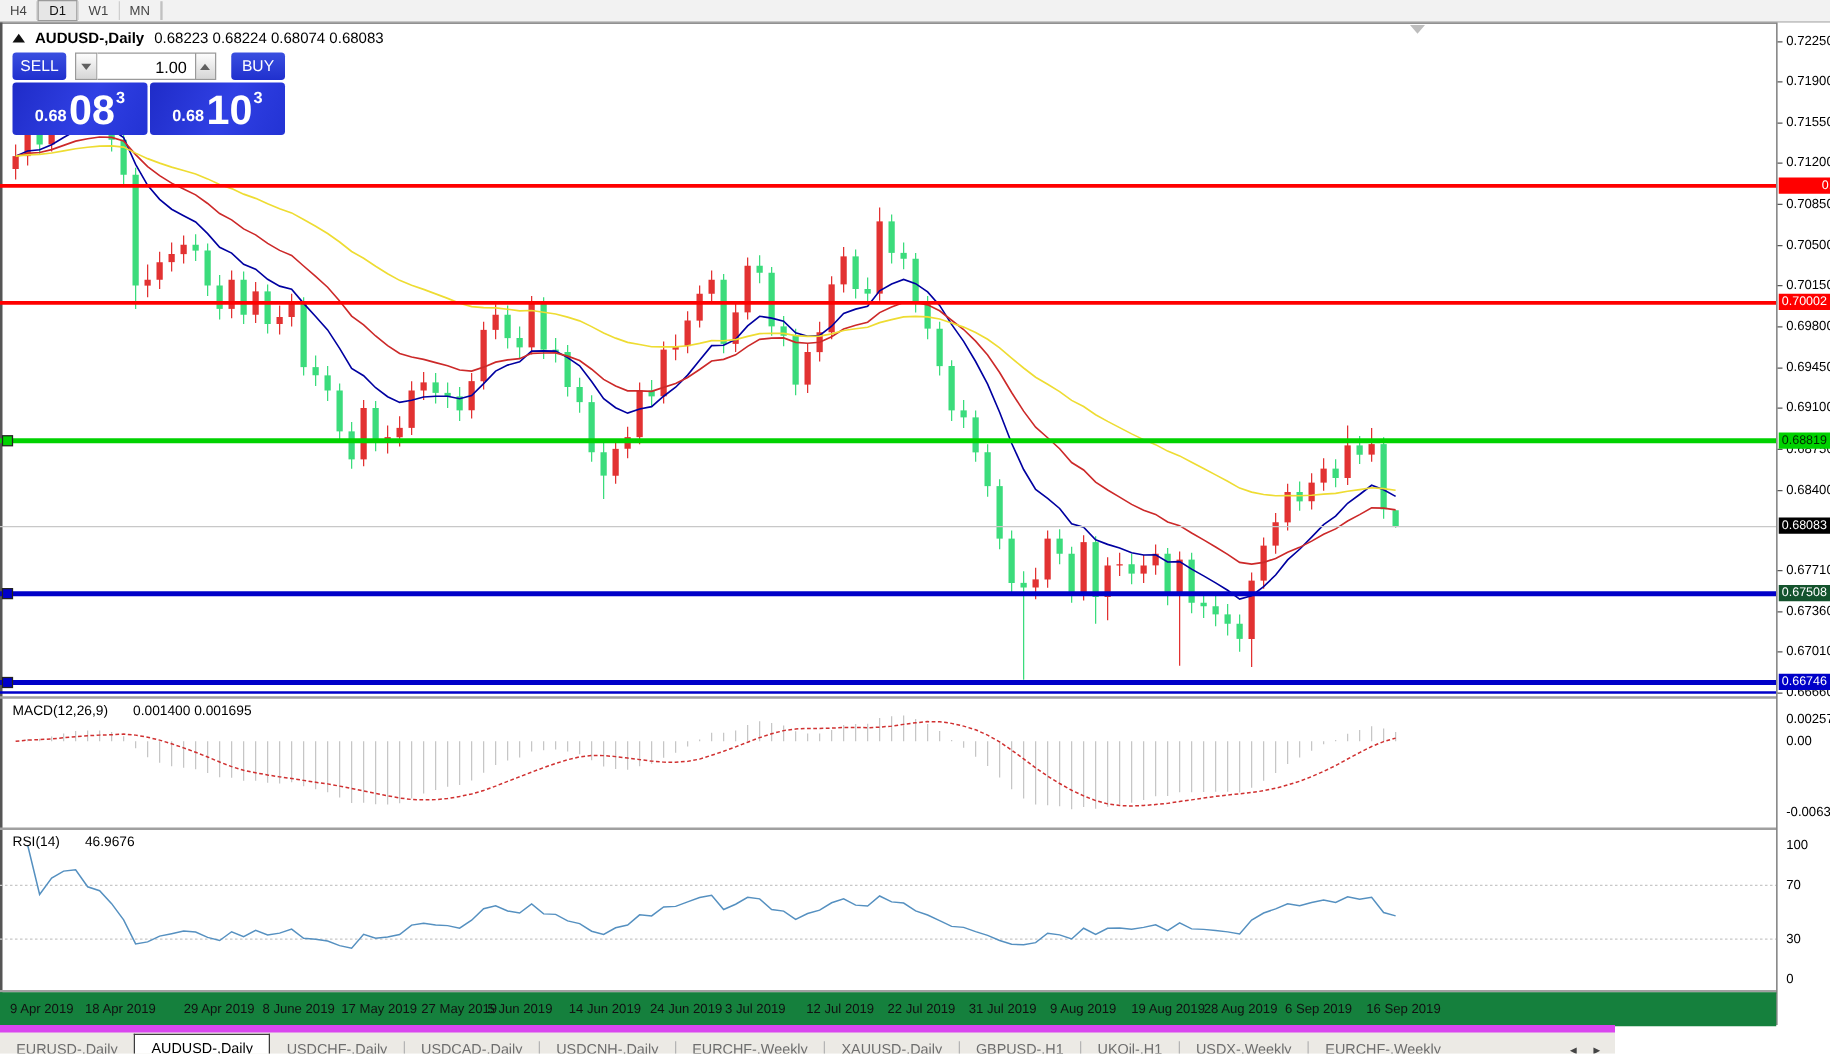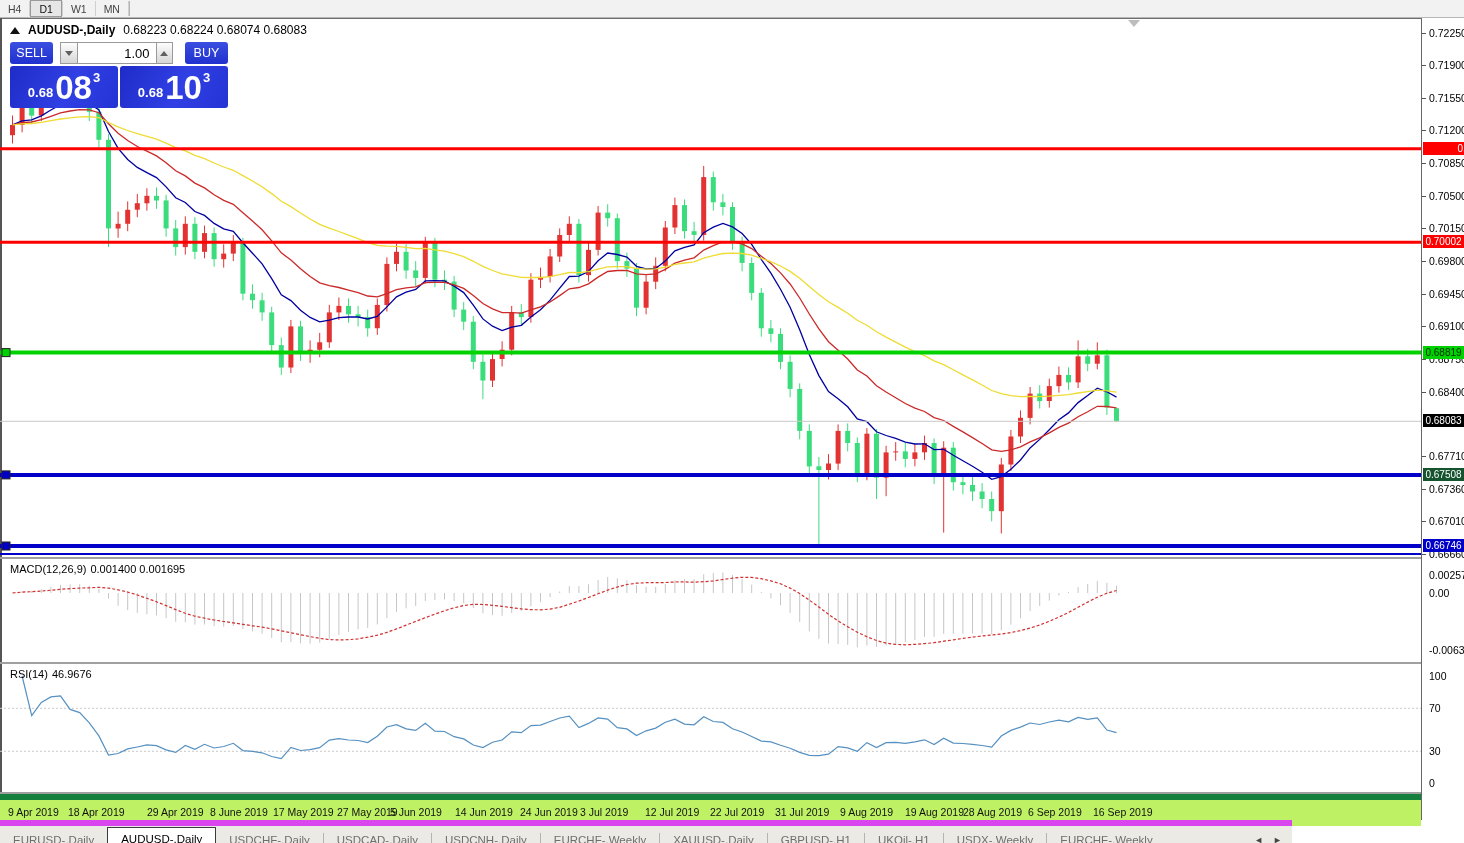--- a/index.html
+++ b/index.html
@@ -36,28 +36,28 @@
   .tp-price{flex:1;background:linear-gradient(115deg,#1F2CC8 0%,#3040E4 55%,#2333D4 100%);color:#fff;
             border-radius:3px;display:flex;align-items:center;justify-content:center;cursor:pointer;}
   .tp-price .pre{font-size:13px;font-weight:bold;margin-right:2px;margin-top:10px;}
   .tp-price .big{font-size:33px;font-weight:bold;line-height:1;}
   .tp-price .sup{font-size:13px;font-weight:bold;align-self:flex-start;margin-top:4px;margin-left:1px;}
   
   #mainPlot{position:absolute;left:0;top:18px;width:1421px;height:539px;overflow:hidden;}
   .splitter{position:absolute;left:0;width:1464px;height:2px;background:#A0A0A0;}
   #macdPanel{position:absolute;left:0;top:559px;width:1421px;height:103px;overflow:hidden;}
   #rsiPanel{position:absolute;left:0;top:664px;width:1421px;height:128px;overflow:hidden;}
-  .ind-label{position:absolute;left:10px;top:4px;font-size:11px;color:#000;z-index:5;display:flex;gap:4px;text-align:right;}
+  .ind-label{position:absolute;left:10px;top:4px;font-size:11px;color:#000;z-index:5;display:flex;gap:20px;text-align:right;}
   
   .price-axis{position:absolute;left:1421px;top:18px;width:43px;height:802px;border-left:1px solid #666;background:#fff;}
   .ax-tick{position:absolute;left:0;width:4px;height:1px;background:#555;}
   .ax-lab{position:absolute;left:7px;font-size:10.5px;color:#000;white-space:nowrap;}
   .ax-box{position:absolute;left:1px;width:41px;height:13px;font-size:10px;line-height:13px;text-align:center;white-space:nowrap;}
   
-  .date-axis{position:absolute;left:0;top:794px;width:1421px;height:26px;background:#bef264;border-top:6px solid #15803d;}
+  .date-axis{position:absolute;left:0;top:794px;width:1421px;height:26px;background:#15803d;border-top:1px solid #15803d;}
   .dt-lab{position:absolute;top:6px;font-size:10.5px;color:#111;white-space:nowrap;}
   
   .tab-bar{position:absolute;left:0;top:820px;width:1292px;height:23px;background:#ECEAE5;border-top:6px solid #d946ef;
            display:flex;align-items:flex-end;}
   .tab{height:19px;padding:0 13px;font-size:11.5px;color:#6E6E6E;display:flex;align-items:center;cursor:pointer;white-space:nowrap;}
   .tab.active{background:#fff;color:#000;border:1px solid #3C3C3C;border-bottom:none;height:21px;margin-top:-2px;}
   .tab-sep{width:1px;height:12px;background:#B4B4B4;margin-bottom:4px;}
   .tab-nav{margin-left:auto;display:flex;gap:10px;padding:0 10px 4px 0;color:#444;font-size:9px;}
   .tab-nav span{cursor:pointer;}
   svg{display:block;}

